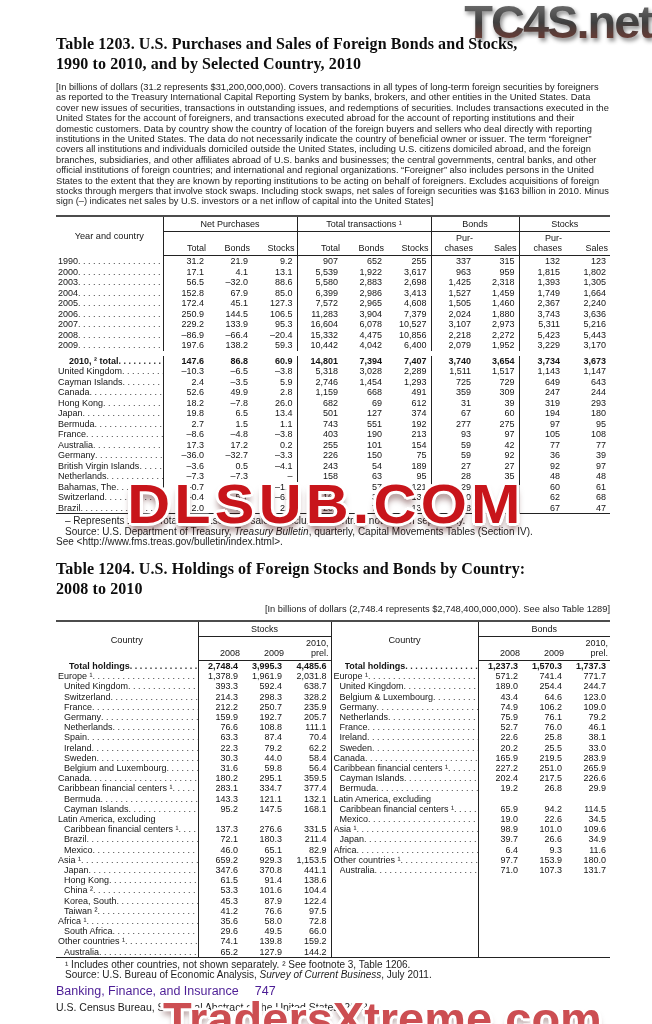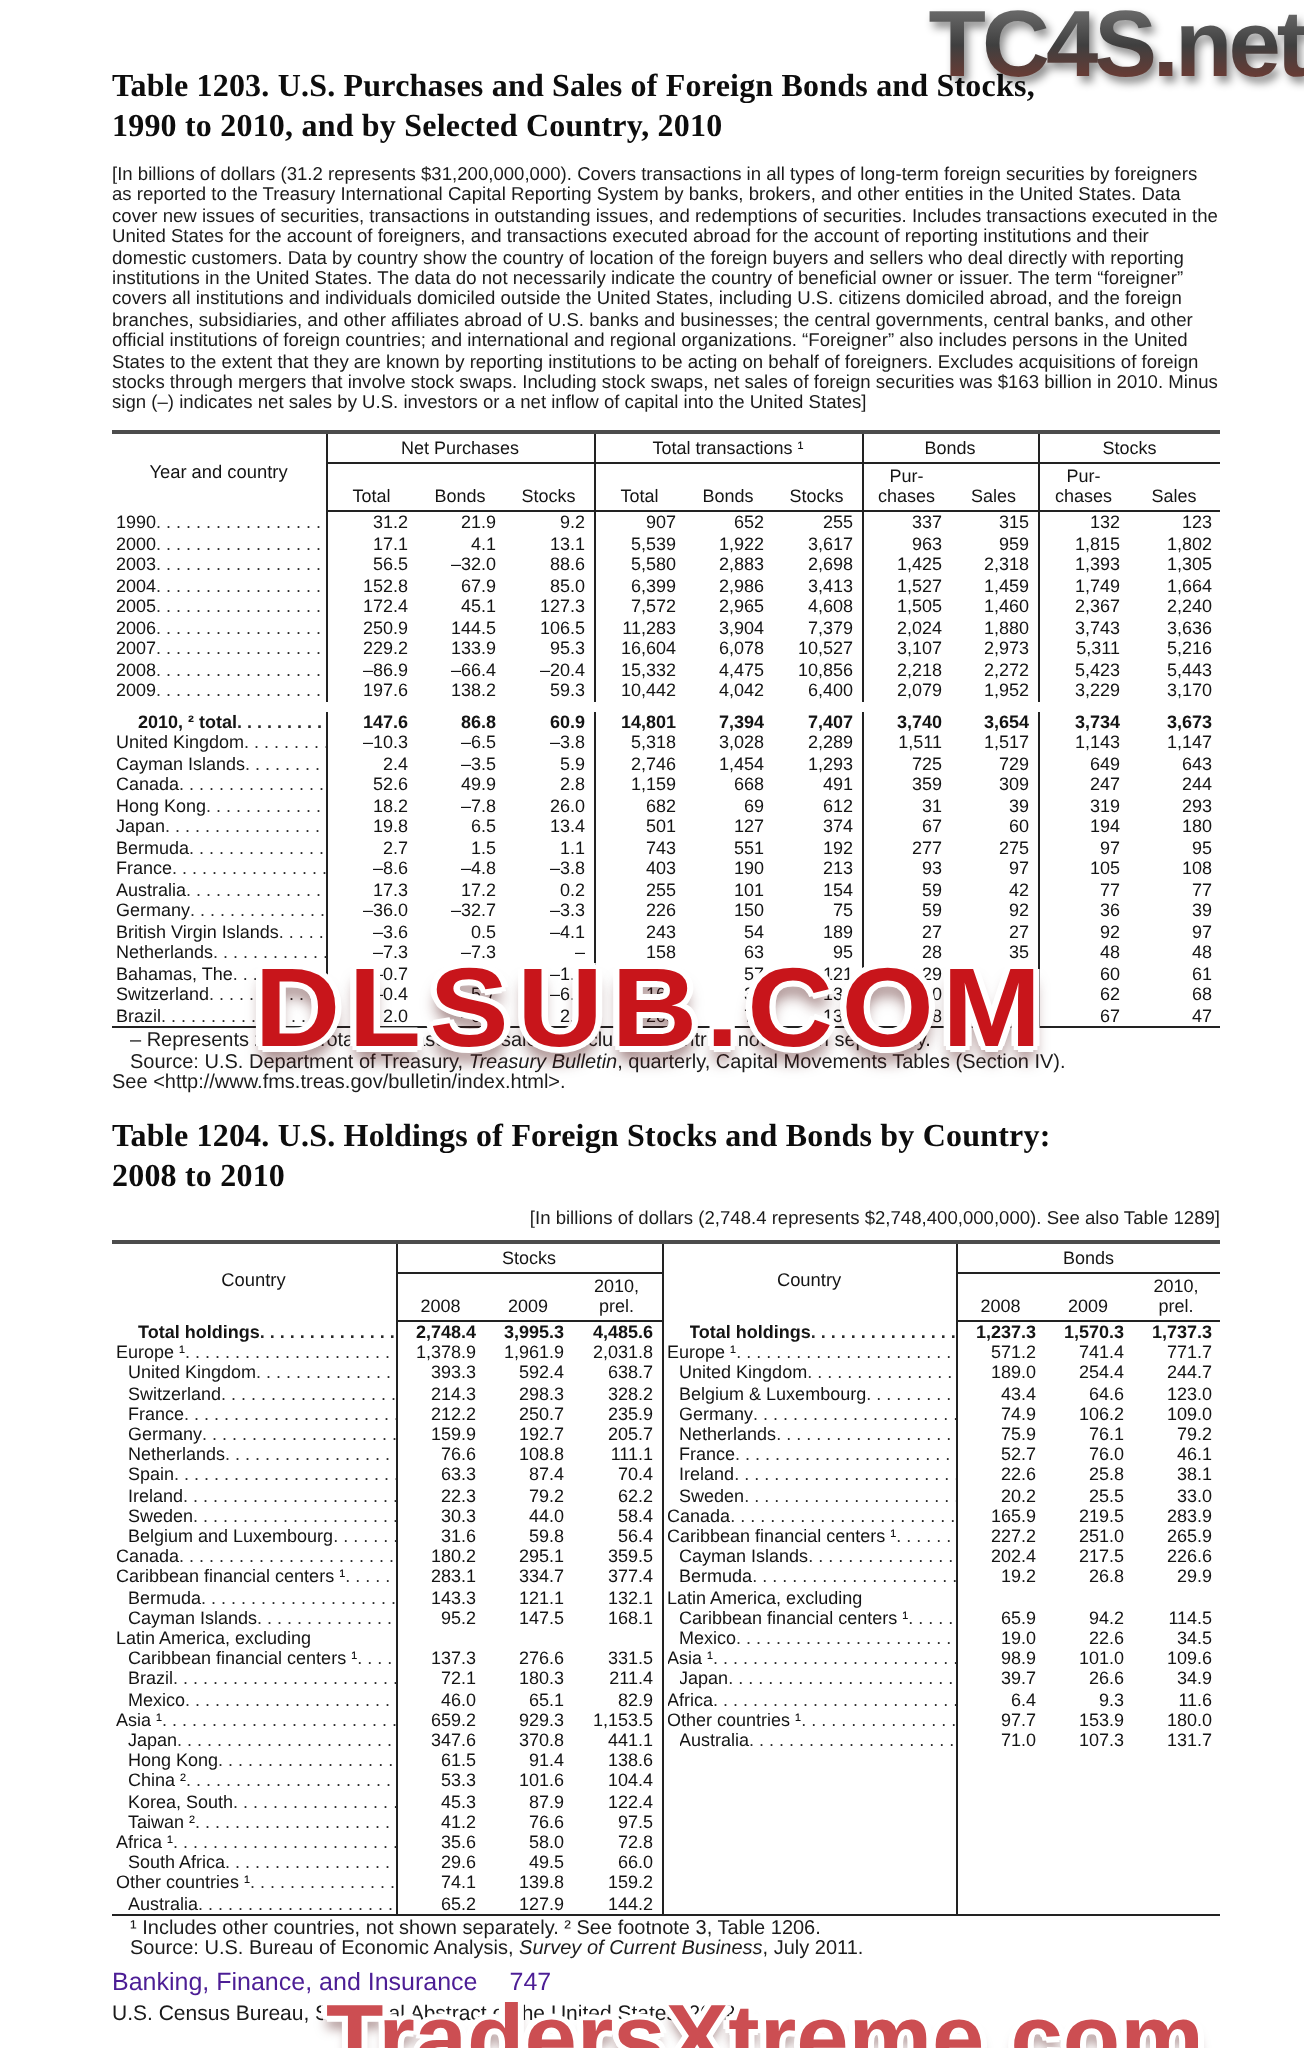--- a/index.html
+++ b/index.html
@@ -12,21 +12,21 @@
   .t-title.second{margin-top:12px;margin-bottom:5px;}
   .intro{font-size:9.3px;line-height:10.4px;margin:0 0 8px 0;color:#1c1c1c;}
   .intro.short{margin-bottom:5px;text-align:right;}
 
   table{border-collapse:collapse;table-layout:fixed;width:554px;font-size:9px;color:#141414;
         border-top:2px solid #4c4c4c;border-bottom:1.4px solid #222;}
   th{font-weight:400;font-size:9px;text-align:center;padding:1px 2px 2px 2px;
      vertical-align:bottom;white-space:pre-line;line-height:1.12;}
   th.grp{border-bottom:1px solid #222;vertical-align:middle;padding:2px 0;}
   th.stubh{vertical-align:middle;font-size:9.2px;}
-  tr.sub th{border-bottom:1.4px solid #222;}
+  tr.sub th{border-bottom:1.4px solid #222;text-align:right;}
   .bl{border-left:1px solid #222;}
   tbody td{padding:0;line-height:10.5px;height:10.5px;overflow:hidden;}
   #t1204 tbody td{line-height:10.2px;height:10.2px;}
   td.num{text-align:right;padding-right:4px;font-variant-numeric:tabular-nums;}
   td.stub{padding-left:2px;}
   td.i1{padding-left:8px;}
   td.i2{padding-left:13px;}
   tr.b td, td.b{font-weight:700;}
   td.sp{height:5px;line-height:5px;}
   .lw{display:flex;overflow:hidden;}

